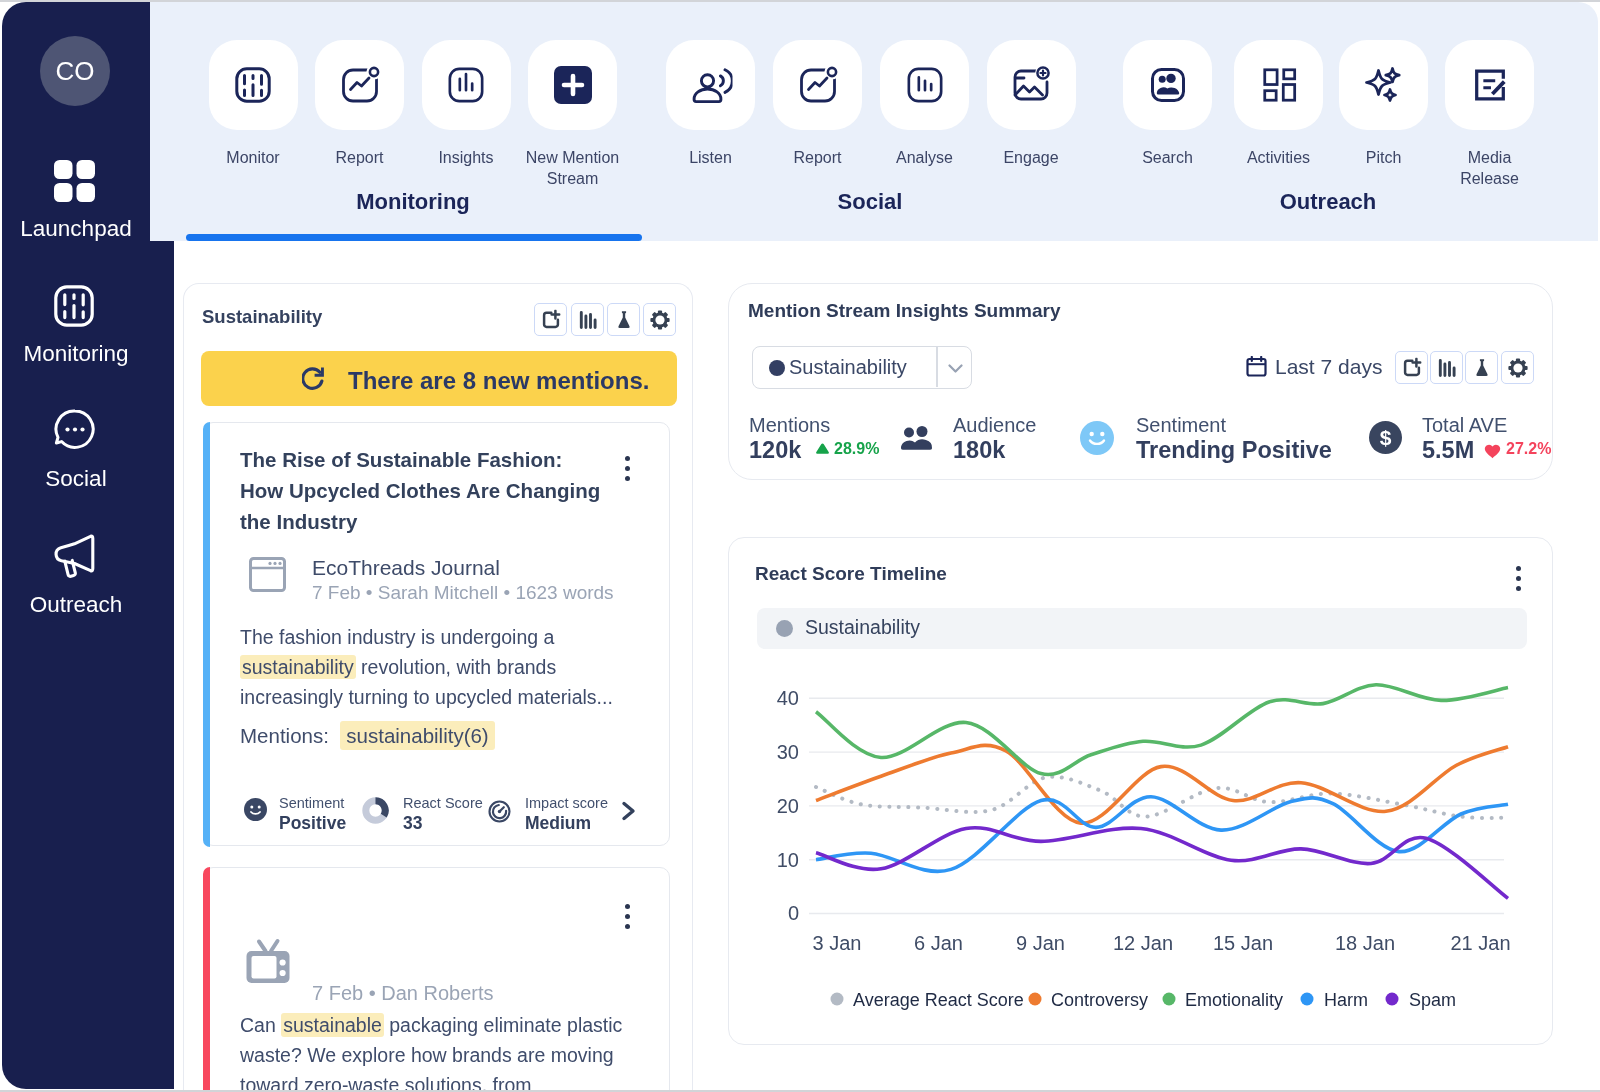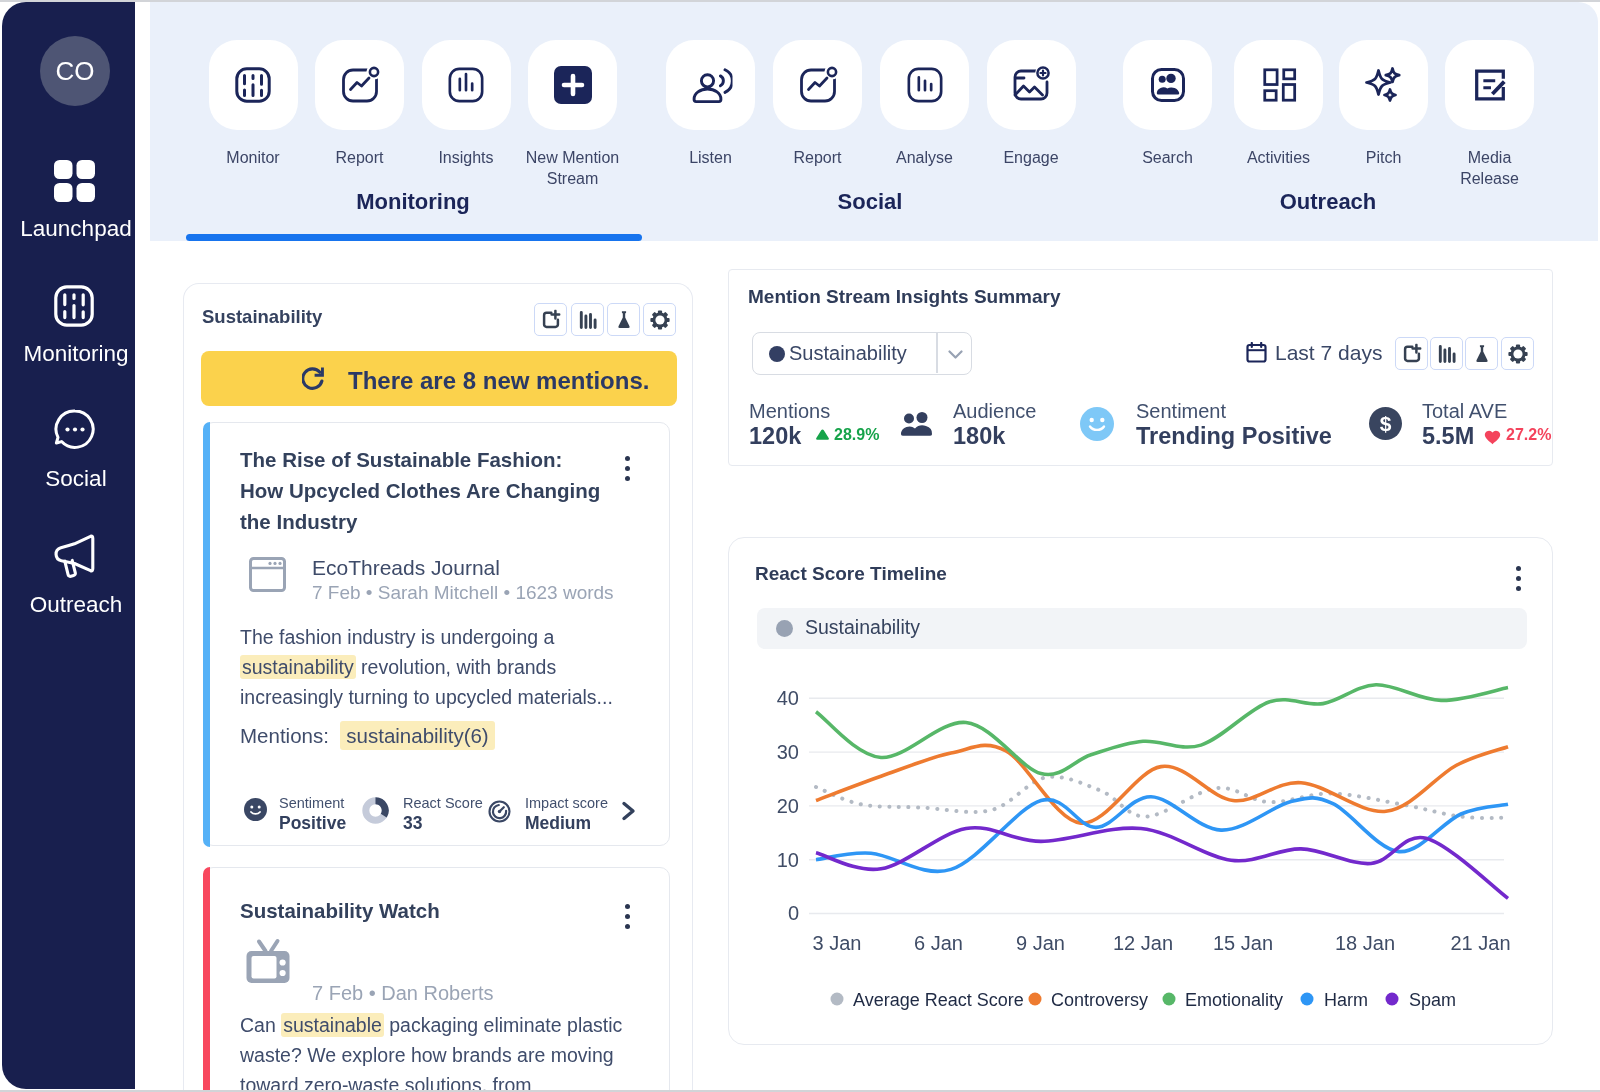--- a/index.html
+++ b/index.html
@@ -1,21 +1,21 @@
 <!DOCTYPE html>
 <html><head>
 <meta charset="utf-8">
 <style>
 * { margin:0; padding:0; box-sizing:border-box; }
 html,body { width:1600px; height:1092px; background:#fff; font-family:"Liberation Sans", sans-serif; overflow:hidden; }
 .abs { position:absolute; }
 #page { position:relative; width:1600px; height:1092px; background:#fff; }
 
 
-#sidebar { left:2px; top:2px; width:133px; height:1087px; background:#181f4e; border-radius:24px 0 0 24px; }
+#sidebar { left:2px; top:2px; width:172px; height:1087px; background:#181f4e; border-radius:24px 0 0 24px; }
 #avatar { left:38px; top:34px; width:70px; height:70px; border-radius:50%; background:#4e5574; color:#fff; font-size:26px; text-align:center; line-height:70px; }
 .side-label { left:0; width:148px; text-align:center; color:#fff; font-size:22.5px; }
 
 
 #topbar { left:150px; top:2px; width:1448px; height:239px; background:#eaf0fa; border-radius:0 20px 0 0; }
 .tile { position:absolute; top:38px; width:89px; height:90px; background:#fff; border-radius:28px; }
 .tile svg { position:absolute; left:50%; top:50%; transform:translate(-50%,-50%); }
 .tlabel { position:absolute; top:145px; width:130px; text-align:center; font-size:16px; color:#3c4566; line-height:21px; }
 .ghead { position:absolute; top:187px; font-size:22px; font-weight:bold; color:#1b2559; text-align:center; }
 #underline { position:absolute; left:36px; top:232px; width:456px; height:7px; background:#1774ee; border-radius:4px; }
@@ -33,21 +33,21 @@
 .kebab { position:absolute; left:420px; width:6px; }
 .kebab i { display:block; width:5px; height:5px; border-radius:50%; background:#2a3550; margin:0 auto 5px; }
 .srcname { position:absolute; left:108px; font-size:21px; color:#3e4b69; }
 .srcsub { position:absolute; left:108px; font-size:19px; color:#9aa4b5; }
 .mbody { position:absolute; left:36px; font-size:19.5px; color:#3f4c6b; line-height:30px; width:390px; }
 .hl { background:#fbedbb; border-radius:3px; padding:1px 2px; }
 .flabel { font-size:14.5px; color:#42506e; }
 .fvalue { font-size:17.5px; font-weight:bold; color:#33405e; }
 
 
-#inscard { left:728px; top:269px; width:825px; height:197px; background:#fff; border:1.5px solid #e7eaf0; border-radius:4px; }
+#inscard { left:728px; top:283px; width:825px; height:197px; background:#fff; border:1.5px solid #e7eaf0; border-radius:24px; }
 #chartcard { left:728px; top:537px; width:825px; height:508px; background:#fff; border:1.5px solid #e7eaf0; border-radius:16px; }
 .ctitle { position:absolute; font-size:19px; font-weight:bold; color:#2f3c59; }
 #dropdown { position:absolute; left:23px; top:62px; width:220px; height:43px; border:1.5px solid #d8dce3; border-radius:8px; background:#fff; }
 #dropdown .divider { position:absolute; left:183px; top:0; width:1.5px; height:40px; background:#d8dce3; }
 .mlabel { position:absolute; font-size:20px; color:#41506e; }
 .mvalue { position:absolute; font-size:23.5px; font-weight:bold; color:#333f5e; }
 .pct { position:absolute; font-size:16px; font-weight:bold; }
 #pill { position:absolute; left:28px; top:70px; width:770px; height:41px; background:#f2f4f7; border-radius:8px; }
 </style>
 </head>
@@ -297,21 +297,20 @@
       </div>
       <div class="flabel abs" style="left:321px; top:372px;">Impact score</div>
       <div class="fvalue abs" style="left:321px; top:390px;">Medium</div>
       <svg class="abs" style="left:417px; top:378px;" width="15" height="20" viewBox="0 0 15 20" fill="none" stroke="#33415c" stroke-width="3.4" stroke-linecap="round" stroke-linejoin="round">
           <path d="M3 2.5 l9 7.5 -9 7.5"></path>
         </svg>
     </div>
 
     <div class="mcard" style="top:583px; height:520px;">
       <div class="accent" style="background:#f8485e; border-radius:10px 0 0 0;"></div>
-      <div class="mtitle" style="top:27px;">Sustainability Watch</div>
       <div class="kebab" style="top:36px;">
           <i></i>
           <i></i>
           <i></i>
         </div>
       <svg class="abs" style="left:41px; top:70px;" width="46" height="46" viewBox="0 0 46 46">
           <path d="M14 3.5 L20.5 13 M32.5 3 L26 13" stroke="#9aa4b5" stroke-width="4" stroke-linecap="round" fill="none"></path>
           <rect x="1.5" y="13" width="43" height="32" rx="5" fill="#9aa4b5"></rect>
           <rect x="6.5" y="18" width="25" height="22.5" rx="2" fill="#fff"></rect>
           <circle cx="37.6" cy="24.5" r="3.1" fill="#fff"></circle>

